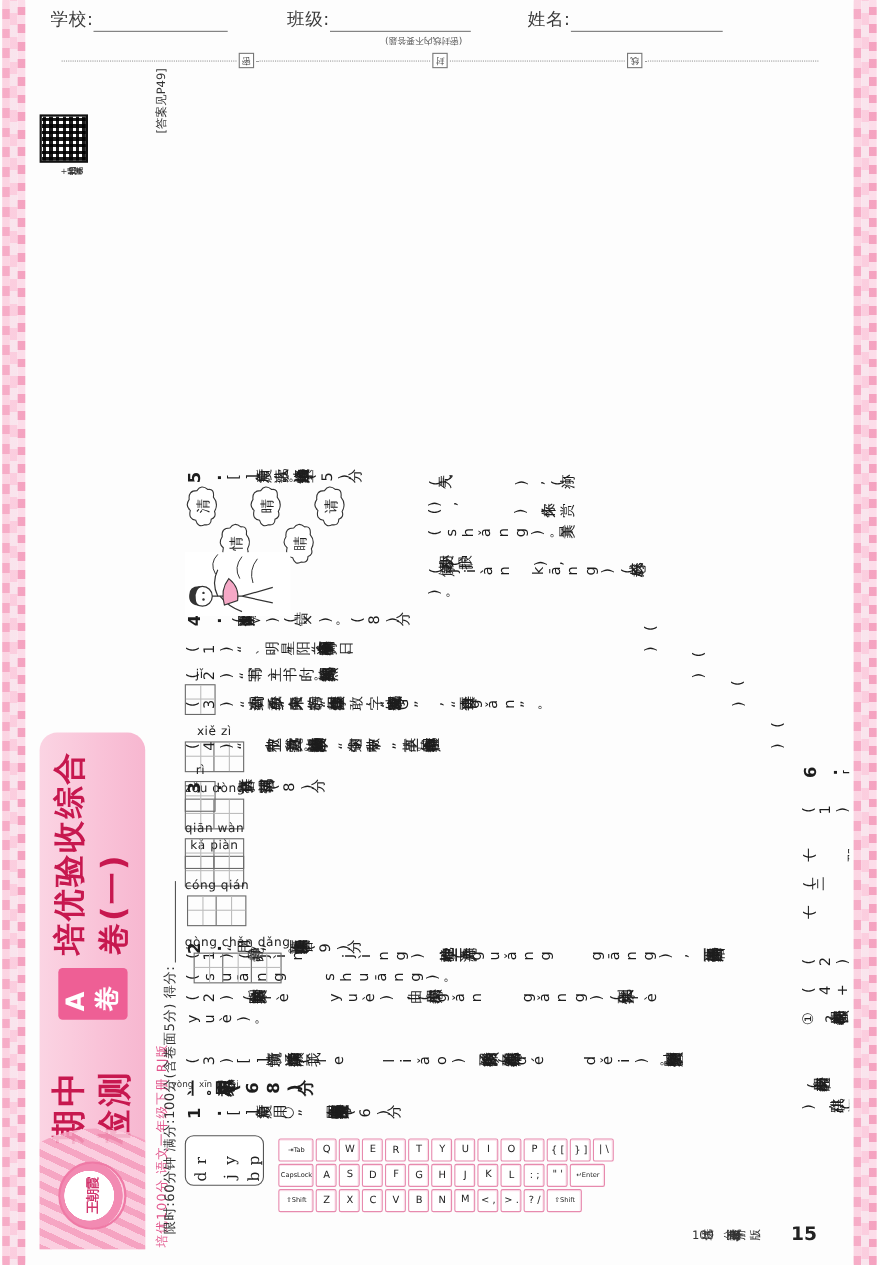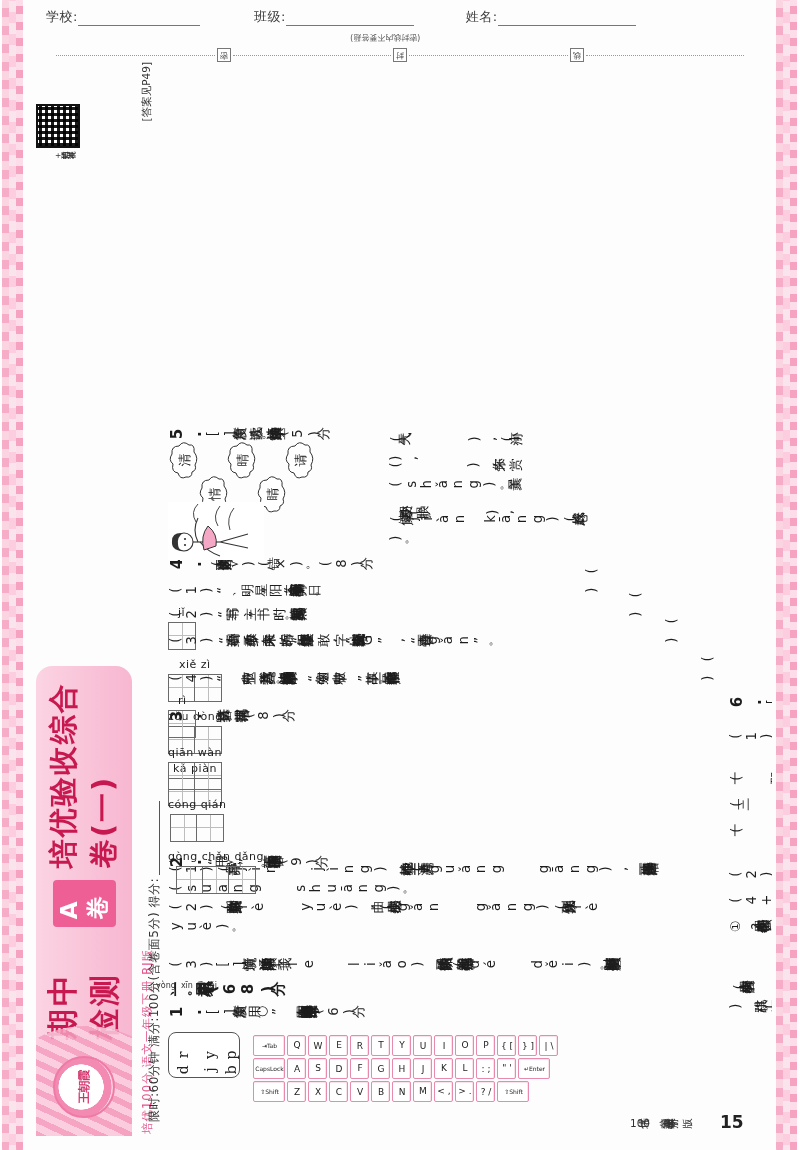--- a/index.html
+++ b/index.html
@@ -48,21 +48,21 @@
   #exam-header {
     position: absolute;
     left: 28px; right: 28px; top: 8px;
     height: 46px;
   }
   .hdr-fields {
     display: flex;
     align-items: flex-start;
     gap: 0;
     padding: 0 18px;
-    font-size: 13px;
+    font-size: 16px;
     letter-spacing: .5px;
   }
   .hdr-field { display: flex; align-items: flex-end; }
   .hdr-field .lbl { white-space: nowrap; color: #3a3a3a; }
   .hdr-field .rule {
     border-bottom: 1.4px solid #777;
     height: 14px;
   }
   .hdr-field.school .rule { width: 122px; }
   .hdr-field.clazz  .rule { width: 128px; }

